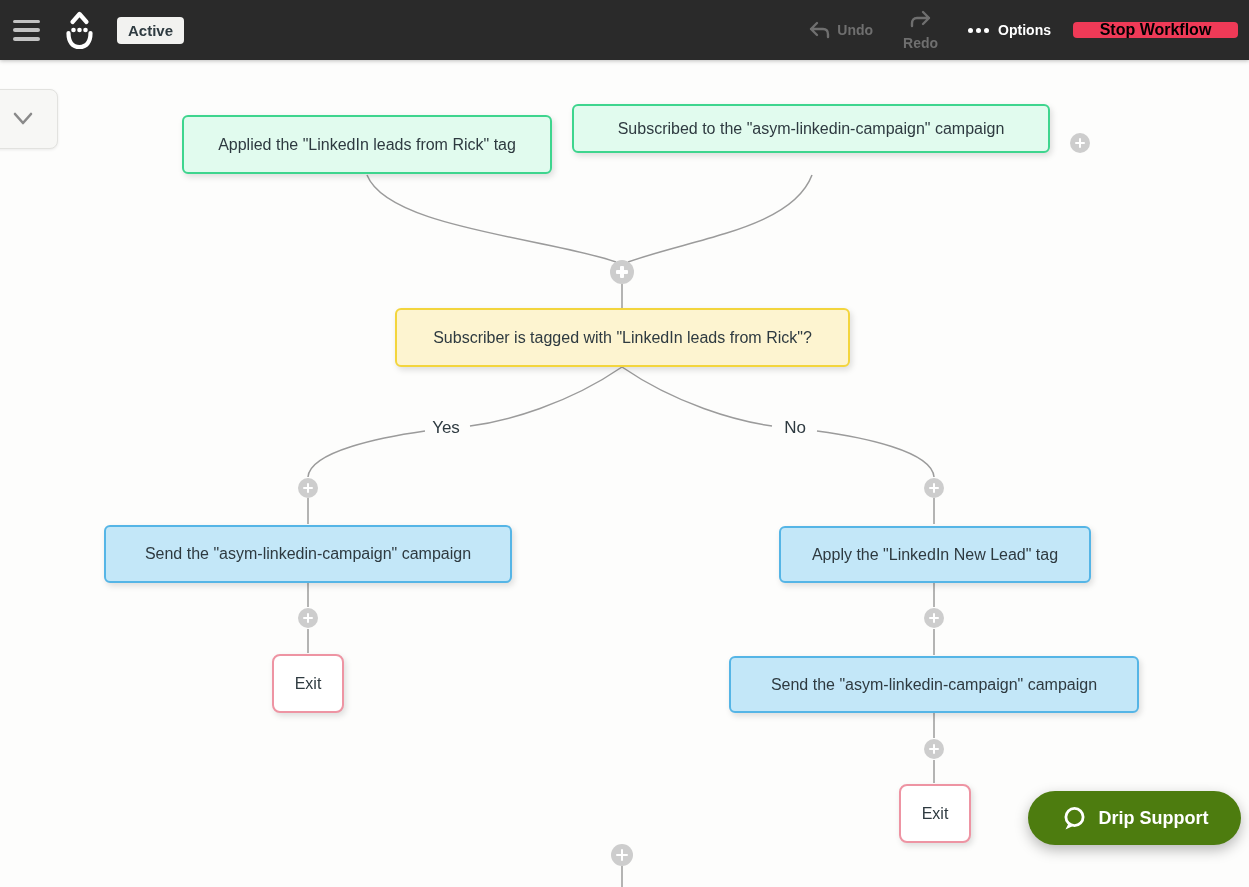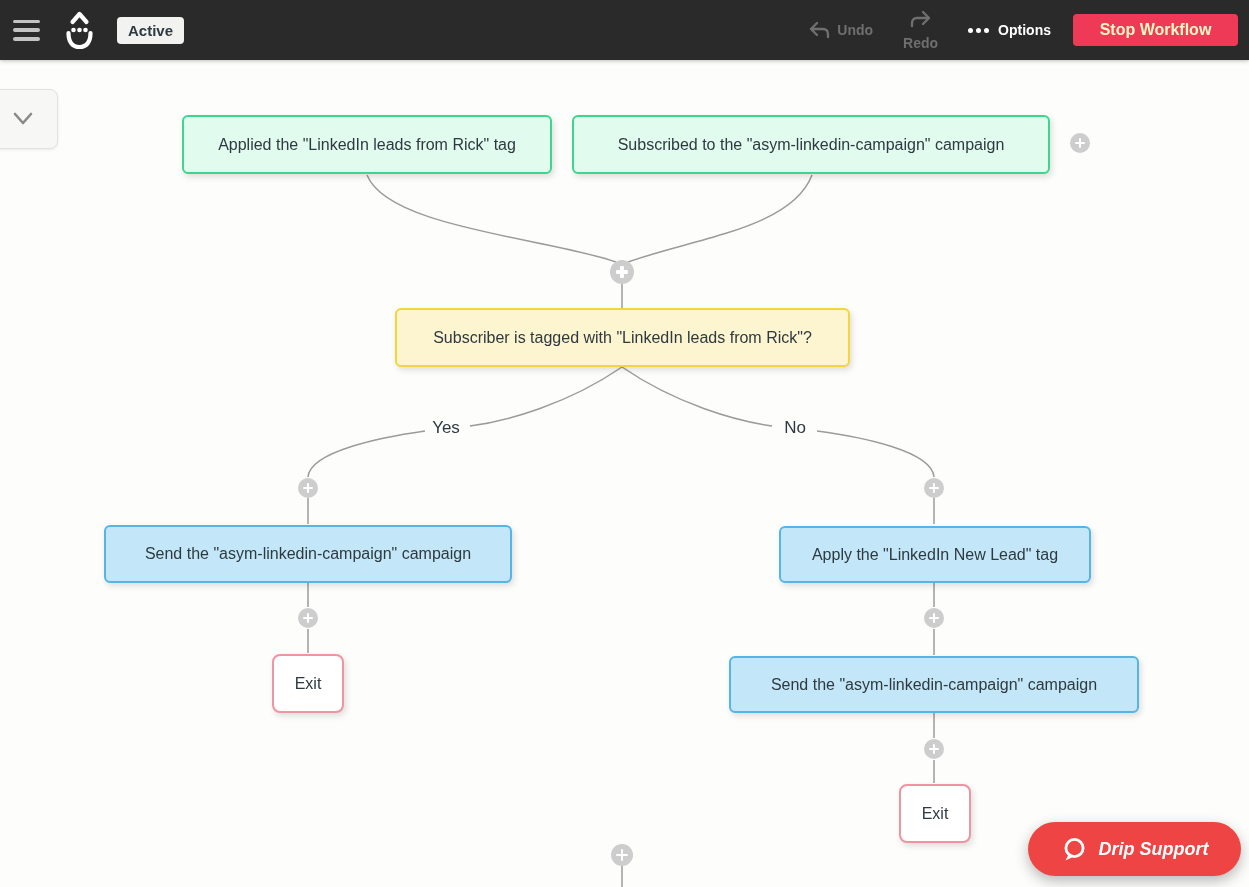--- a/index.html
+++ b/index.html
@@ -21,22 +21,22 @@
   .header-right { margin-left:auto; display:flex; align-items:center; }
   .hbtn { display:flex; align-items:center; gap:7px; font-size:14px; font-weight:700;
     cursor:pointer; }
   .hbtn.disabled { color:#6f6f6f; }
   .hbtn.light { color:#ffffff;justify-content:flex-end; }
   .undo-btn { margin-right:30px; }
   .redo-btn { margin-right:30px;flex-direction:column; }
   .options-btn { margin-right:22px; }
   .dots { display:flex; gap:3px; margin-right:2px; }
   .dots i { width:5px; height:5px; background:#fff; border-radius:50%; }
-  .stop-btn { background:#ef3a57; color:#fef9c3; font-weight:700; font-size:16px;
-    border:none; border-radius:4px; width:165px; height:32px; margin-right:11px;
+  .stop-btn { background:#ef3a57; color:#000000; font-weight:700; font-size:16px;
+    border:none; border-radius:4px; width:165px; height:16px; margin-right:11px;
     cursor:pointer; display:flex; align-items:center; justify-content:center; }
 
   
   .canvas { position:absolute; top:60px; left:0; width:1249px; height:827px; }
   .connectors { position:absolute; top:0; left:0; pointer-events:none; }
 
   .node { position:absolute; display:flex; align-items:center; justify-content:center;
     text-align:center; border-radius:6px; border:2px solid; font-size:16px;
     color:#2e3a40; cursor:pointer; box-shadow:2px 3px 6px rgba(0,0,0,.13);
     background:#fff; padding:0 10px; }
@@ -55,24 +55,24 @@
   .plus.mid { width:22px; height:22px; }
 
   .branch-label { position:absolute; transform:translate(-50%,-50%); font-size:17px;
     color:#2e3a40; background:#fdfdfc; padding:0 5px; z-index:4; }
 
   .dropdown-card { position:absolute; left:-12px; top:29px; width:70px; height:60px;
     background:#f7f7f5; border:1px solid #e2e2df; border-radius:8px;
     box-shadow:0 1px 3px rgba(0,0,0,.08); display:flex; align-items:center;
     justify-content:center; cursor:pointer; }
 
-  .support-pill { position:absolute; left:1028px; top:762px; width:213px; height:54px;
-    background:#ef4444; border-radius:27px; display:flex; align-items:center;
+  .support-pill { position:absolute; left:1028px; top:731px; width:213px; height:54px;
+    background:#4d7c0f; border-radius:27px; display:flex; align-items:center;
     justify-content:center; gap:11px; cursor:pointer;
-    box-shadow:0 5px 14px rgba(0,0,0,.28); z-index:10;font-style:italic; }
+    box-shadow:0 5px 14px rgba(0,0,0,.28); z-index:10; }
   .support-pill span { color:#ffffff; font-size:18px; font-weight:700; }
 </style>
 </head>
 <body>
 
 <div class="header">
   <div class="hamburger">
     <span></span>
       <span></span>
       <span></span>
@@ -142,21 +142,21 @@
     </g>
   </svg>
 
   <div class="dropdown-card">
     <svg width="22" height="14" viewBox="0 0 22 14">
       <polyline points="3,2 11,11 19,2" stroke="#8a8a8a" stroke-width="2.6" fill="none" stroke-linecap="round" stroke-linejoin="round"></polyline>
     </svg>
   </div>
 
   <div class="node trigger" style="left:182px; top:55px; width:370px; height:59px;">Applied the "LinkedIn leads from Rick" tag</div>
-  <div class="node trigger" style="left:572px; top:55px; width:478px; height:59px;">Subscribed to the "asym-linkedin-campaign" campaign</div>
+  <div class="node trigger" style="left:572px; top:44px; width:478px; height:49px;">Subscribed to the "asym-linkedin-campaign" campaign</div>
   <div class="plus" style="left:1080px; top:83px;"></div>
 
   <div class="plus big" style="left:622px; top:212px;"></div>
   <div class="node decision" style="left:395px; top:248px; width:455px; height:59px;">Subscriber is tagged with "LinkedIn leads from Rick"?</div>
 
   <div class="branch-label" style="left:446px; top:368px;">Yes</div>
   <div class="branch-label" style="left:795px; top:368px;">No</div>
 
   <div class="plus" style="left:308px; top:428px;"></div>
   <div class="node action" style="left:104px; top:465px; width:408px; height:58px;">Send the "asym-linkedin-campaign" campaign</div>

